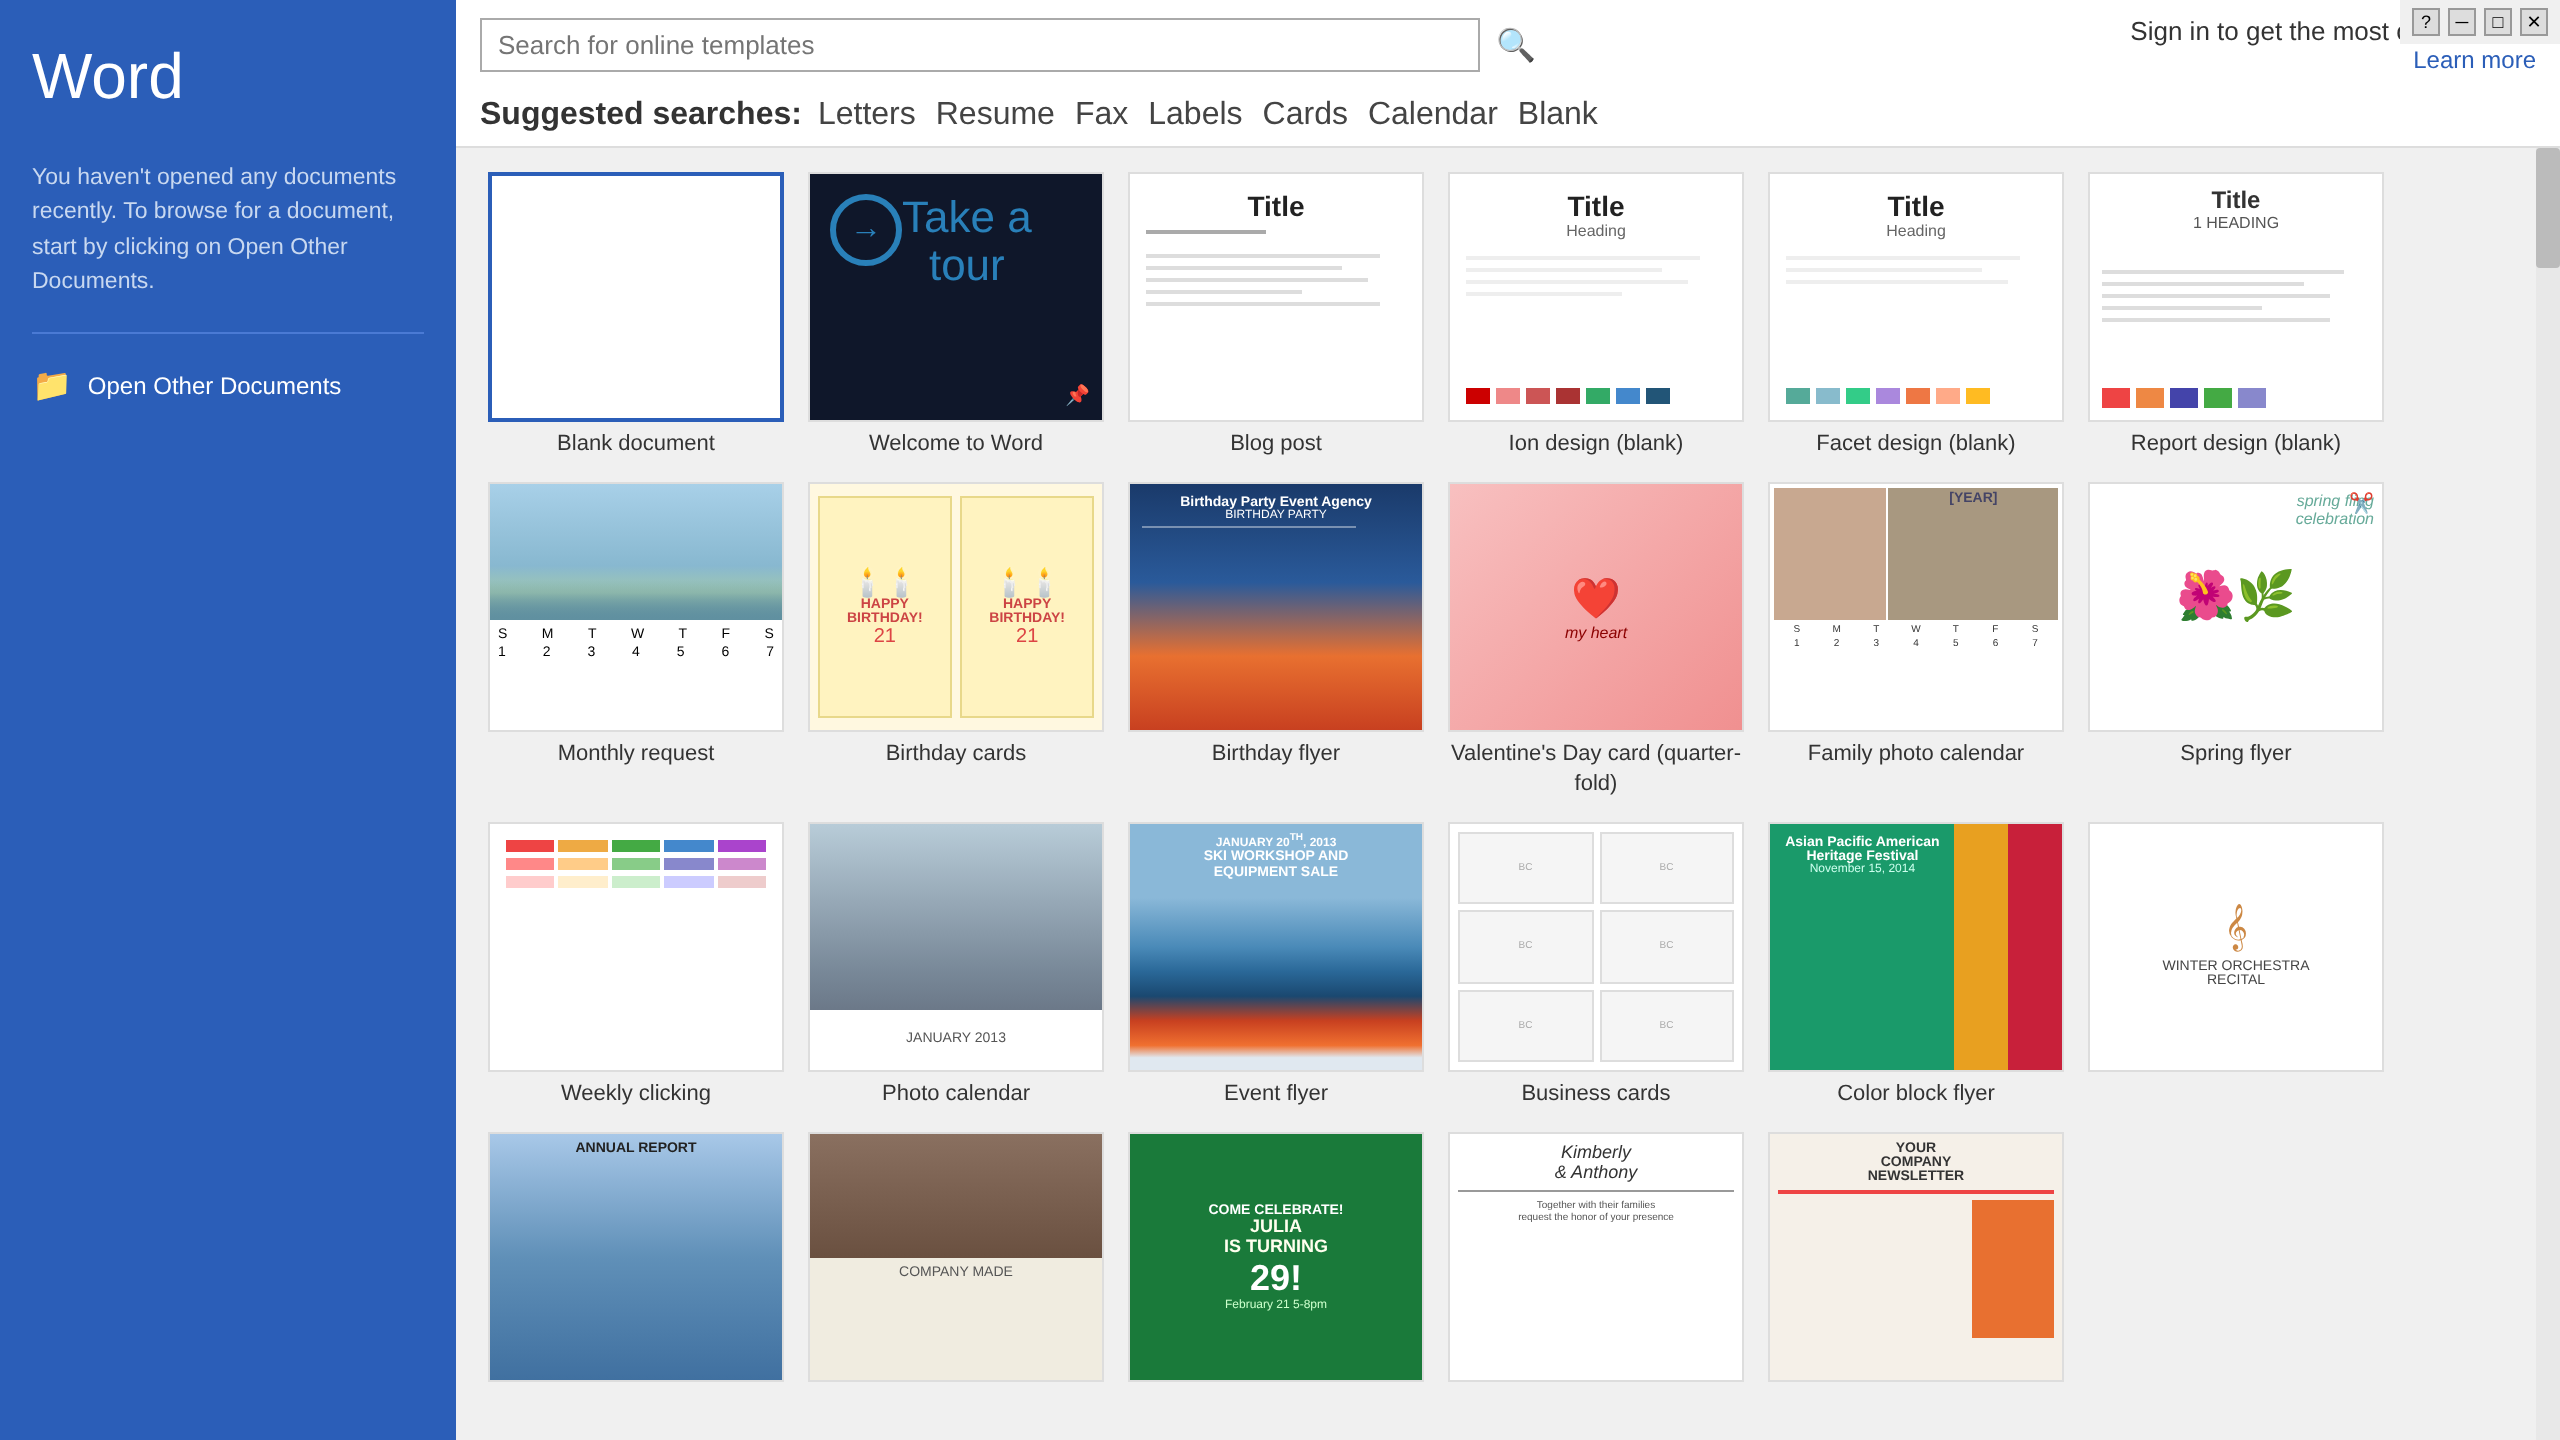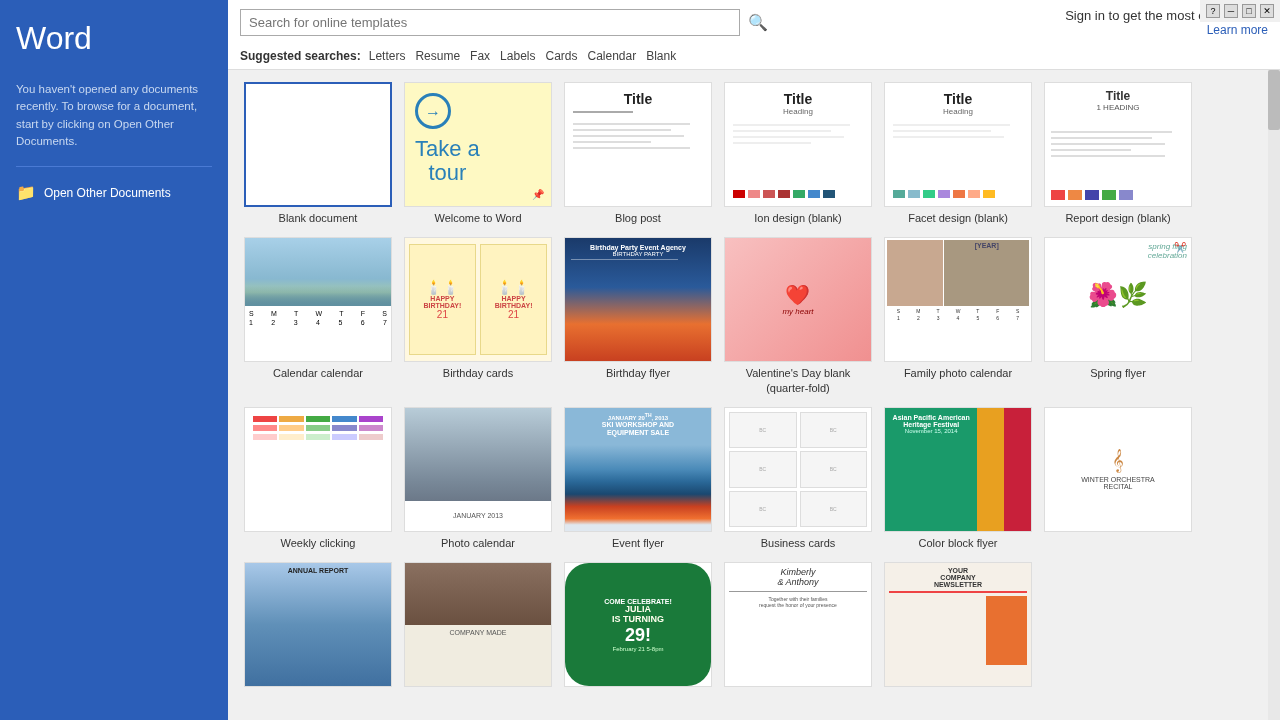--- a/index.html
+++ b/index.html
@@ -96,21 +96,21 @@
       color: #333;
     }
     #sign-in-area .learn-more {
       font-size: 12px;
       color: #2b5eb8;
       cursor: pointer;
     }
     #filter-row {
       display: flex;
       gap: 0;
-      font-size: 12px;
+      font-size: 16px;
       color: #555;
     }
     .filter-item {
       padding: 4px 10px 6px 0;
       cursor: pointer;
       color: #444;
     }
     .filter-item:first-child { padding-left: 0; }
     .filter-label {
       font-weight: 600;
@@ -158,25 +158,25 @@
     }
 
     
     .blank-doc-thumb {
       background: white;
       width: 100%;
       height: 100%;
     }
 
     .take-tour-thumb {
-      background: #fef9c3;
+      background: #0f172a;
       width: 100%;
       height: 100%;
       display: flex;
-      flex-direction: column;
+      flex-direction: row;
       align-items: flex-start;
       padding: 10px;
       position: relative;
       text-align: center;
     }
     .take-tour-thumb .arrow-circle {
       width: 36px;
       height: 36px;
       border: 3px solid #2980b9;
       border-radius: 50%;
@@ -441,21 +441,21 @@
                     <span>2</span>
                     <span>3</span>
                     <span>4</span>
                     <span>5</span>
                     <span>6</span>
                     <span>7</span>
                 </div>
               </div>
             </div>
           </div>
-          <div class="template-label">Calendar calendar</div>
+          <div class="template-label">Monthly request</div>
         </div>
 
         <div class="template-card">
           <div class="template-thumb">
             <div style="background:#fff8e0;width:100%;height:100%;display:flex;align-items:center;justify-content:center;gap:4px;">
 
               <div style="width:46%;height:90%;background:#fff3c0;border:1px solid #e8d88a;display:flex;flex-direction:column;align-items:center;justify-content:center;font-size:8px;color:#c44;">
                 <div style="font-size:14px;">🕯️🕯️</div>
                 <div style="font-size:7px;color:#c44;font-weight:bold;">HAPPY<br>BIRTHDAY!</div>
                 <div style="font-size:10px;color:#d44;">21</div>
@@ -483,21 +483,21 @@
           <div class="template-label">Birthday flyer</div>
         </div>
 
         <div class="template-card">
           <div class="template-thumb">
             <div style="width:100%;height:100%;background:linear-gradient(135deg,#f8c0c0,#f09090);display:flex;flex-direction:column;align-items:center;justify-content:center;">
               <div style="font-size:20px;">❤️</div>
               <div style="font-size:8px;color:#8b0000;font-style:italic;text-align:center;">my heart</div>
             </div>
           </div>
-          <div class="template-label">Valentine's Day blank (quarter-fold)</div>
+          <div class="template-label">Valentine's Day card (quarter-fold)</div>
         </div>
 
         <div class="template-card">
           <div class="template-thumb">
             <div style="width:100%;height:100%;background:white;padding:2px;font-size:6px;">
               <div style="display:flex;height:55%;">
                 <div style="flex:0.4;background:#c8a890;margin-right:1px;"></div>
                 <div style="flex:0.6;background:#a89880;">
                   <div style="font-size:7px;color:#446;padding:2px;font-weight:bold;">[YEAR]</div>
                 </div>
@@ -643,21 +643,21 @@
             <div style="width:100%;height:100%;background:#f0ece0;">
               <div style="width:100%;height:50%;background:linear-gradient(180deg,#8a7060,#6a5040);"></div>
               <div style="padding:4px;font-size:7px;color:#555;">COMPANY MADE</div>
             </div>
           </div>
           <div class="template-label"></div>
         </div>
 
         <div class="template-card">
           <div class="template-thumb">
-            <div style="width:100%;height:100%;background:#1a7a3a;display:flex;flex-direction:column;align-items:center;justify-content:center;padding:6px;border-radius:24px;">
+            <div style="width:100%;height:100%;background:#1a7a3a;display:flex;flex-direction:column;align-items:center;justify-content:center;padding:6px;">
               <div style="font-size:7px;color:white;font-weight:bold;text-align:center;">COME CELEBRATE!</div>
               <div style="font-size:9px;color:#ffe;font-weight:bold;text-align:center;line-height:1.1;">JULIA<br>IS TURNING</div>
               <div style="font-size:18px;color:white;font-weight:bold;">29!</div>
               <div style="font-size:6px;color:#cfc;">February 21 5-8pm</div>
             </div>
           </div>
           <div class="template-label"></div>
         </div>
 
         <div class="template-card">

